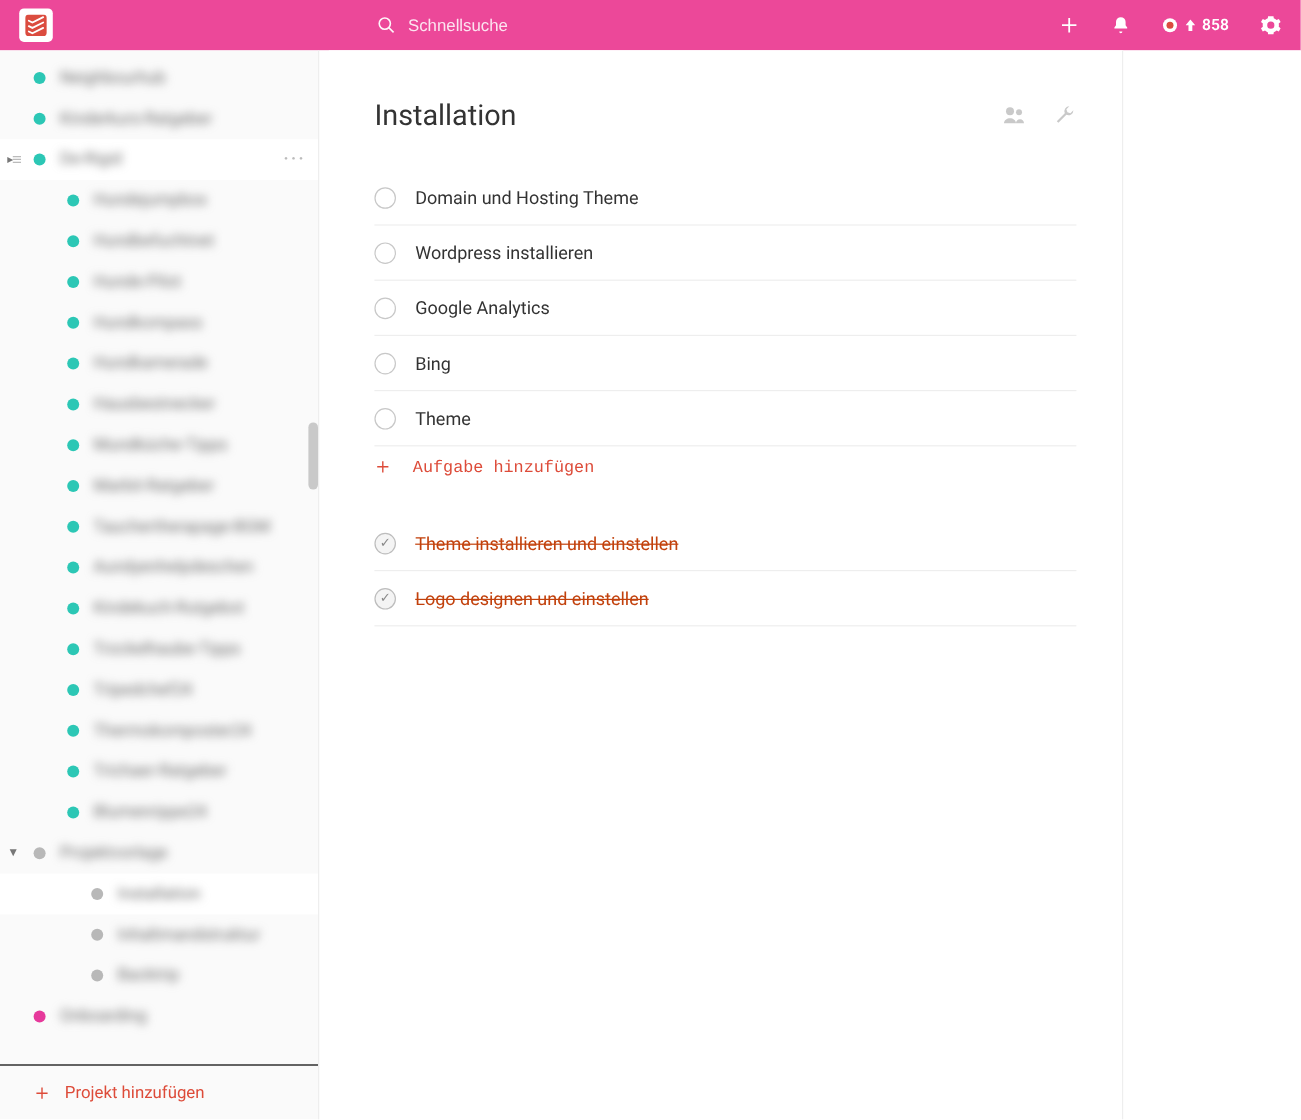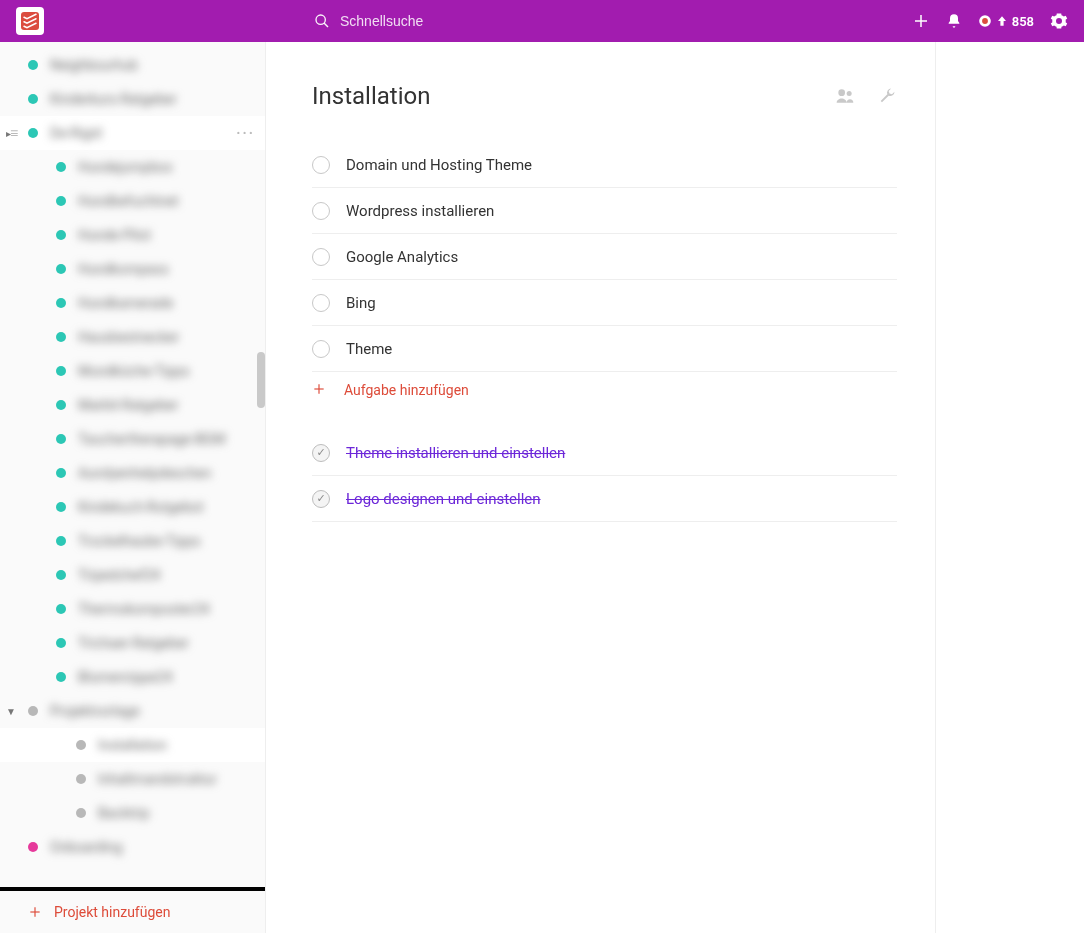--- a/index.html
+++ b/index.html
@@ -9,21 +9,21 @@
     font-size: 14px;
     color: #333;
     background: #fff;
     width: 1084px;
     height: 933px;
     overflow: hidden;
   }
   
   .topbar {
     height: 42px;
-    background: #a21caf;
+    background: #ec4899;
     display: flex;
     align-items: center;
     color: #fff;
     padding: 1px 16px;
   }
   .logo {
     width: 28px; height: 28px;
     background: #fff;
     border-radius: 4px;
     display: flex; align-items: center; justify-content: center;
@@ -35,21 +35,21 @@
     flex: 1;
     color: #fff;
     opacity: .95;
   }
   .search svg { margin-right: 10px; }
   .search-input {
     background: transparent; border: none; outline: none;
     color: #fff; font-size: 14px;
   }
   .search-input::placeholder { color: #fff; opacity:.9; }
-  .top-actions { display:flex; align-items:center; gap: 16px; margin-left: 20px; }
+  .top-actions { display:flex; align-items:center; gap: 26px; margin-left: 20px; }
   .top-actions .karma { display:flex; align-items:center; gap:6px; font-weight:600; font-size:13px; }
   .icon-btn { display:flex; align-items:center; justify-content:center; cursor:pointer; }
   
   .layout { display:flex; height: calc(100% - 42px); }
   .sidebar {
     width: 266px;
     background: #fafafa;
     border-right: 1px solid #eee;
     height: 100%;
     overflow: hidden;
@@ -91,21 +91,21 @@
   }
   .sb-item.selected .sb-handle { display:block; }
   .sb-more {
     position:absolute; right:10px; top:50%; transform:translateY(-50%);
     color:#bbb; letter-spacing:2px; font-weight:bold;
   }
   .sb-add {
     display:flex; align-items:center;
     height:46px; padding-left:28px;
     color:#dd4b39; cursor:pointer;
-    border-top:4px solid #000000;
+    border-top:1px solid #000000;
     background:#fafafa;
     position:absolute; bottom:0; left:0; right:0;
   }
   .sb-add svg { margin-right:12px; }
   .scrollbar-indicator {
     position:absolute; right:0; top:310px;
     width:8px; height:56px; background:#c9c9c9; border-radius:4px;
   }
   
   .main { flex:1; background:#fff; display:flex; }
@@ -135,25 +135,25 @@
     border:1.5px solid #c8c8c8;
     margin-right:16px; flex-shrink:0;
     display:flex; align-items:center; justify-content:center;
     cursor:pointer;
   }
   .check.done { border-color:#bdbdbd; background:#f4f4f4; }
   .check.done::after {
     content:"✓"; font-size:11px; color:#8a8a8a;
   }
   .task-text { color:#333; font-size:15px; }
-  .task-text.done { color:#6d28d9; text-decoration: line-through; }
+  .task-text.done { color:#c2410c; text-decoration: line-through; }
   .add-task {
     display:flex; 
     padding: 10px 0 24px 0;
-    color:#dd4b39; cursor:pointer;
+    color:#dd4b39; cursor:pointer;font-family:Liberation Mono, monospace;
   }
   .add-task svg { margin-right:18px; }
   .task-list-done { margin-top: 8px; }
   .task-row-done:last-child { border-bottom:1px solid #eee; }
 </style>
 </head>
 <body>
 
 <div class="topbar">
   <div class="logo">

